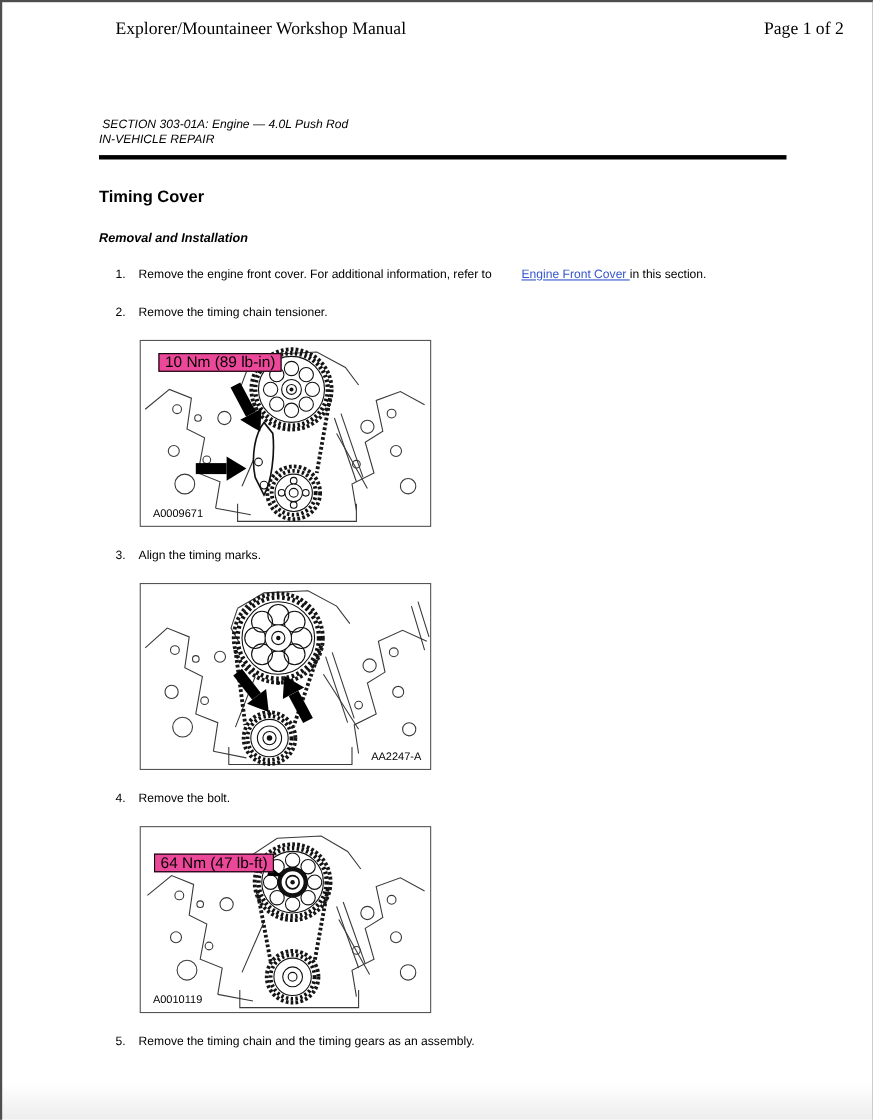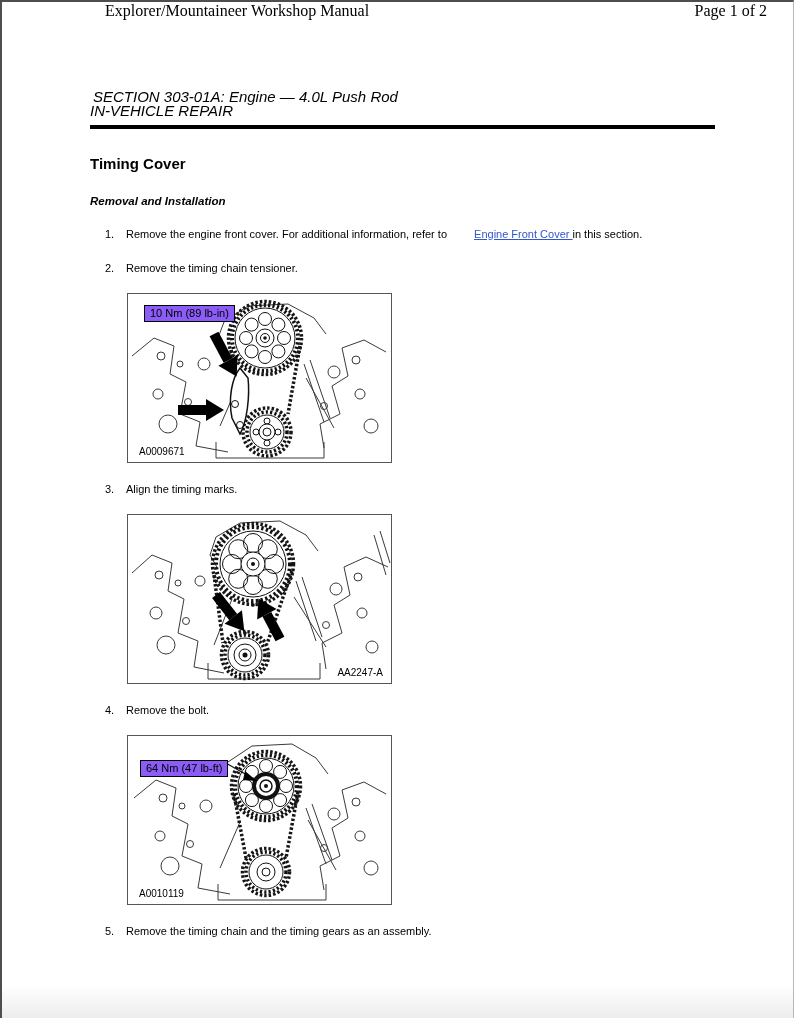--- a/index.html
+++ b/index.html
@@ -6,48 +6,48 @@
   body {
     width:794px; height:1018px; overflow:hidden; position:relative;
     font-family:"Liberation Sans", sans-serif; color:#000;
     box-sizing:border-box;
     border-top:2px solid #4e4e4e; border-left:2px solid #4e4e4e;
     border-right:1px solid #b8b8b8;
   }
   
   .browser-header {
     display:flex; justify-content:space-between; align-items:flex-start;
-    padding:0 26px 0 103px; height:26px;
+    padding:16px 26px 0 103px; height:26px;
     font-family:"Liberation Serif", serif; font-size:16px;
   }
   
   .doc { margin-left:88px; width:625px; }
   .doc-header {
     display:flex; justify-content:space-between;
-    margin-top:62px; font-style:italic; font-size:15px; line-height:14px;
+    margin-top:62px; font-style:italic; font-size:11px; line-height:14px;
   }
   .doc-header-left .l1 { padding-left:3px; }
   .doc-header-right { padding-right:32px; }
   .rule { height:4px; background:#000; margin-top:7px; }
   h1.title { font-size:15px; line-height:18px; margin:26px 0 0; font-weight:bold; }
   h2.subtitle { font-size:11.5px; line-height:14px; margin:21px 0 0; font-weight:bold;font-style:italic; }
   .step { display:flex; margin-top:19px; font-size:11px; line-height:14px; }
   .step.mt20 { margin-top:20px; }
   .step .num { width:21px; margin-left:15px; flex:none; }
   .step .txt { flex:1; }
   .step a { color:#3355cc; cursor:pointer;padding-left:24px; }
   
   .figure {
     width:263px; height:168px; border:1px solid #555;
     margin:18px 0 0 37px; position:relative; background:#fff;
   }
   .figure svg { display:block; width:263px; height:168px; }
   .torque {
-    position:absolute; border:1px solid #000; background:#8b5cf6;
-    font-size:11px; line-height:13px; padding:1px 5px; white-space:nowrap;text-align:right;
+    position:absolute; border:1px solid #000; background:#ec4899;
+    font-size:14px; line-height:13px; padding:1px 5px; white-space:nowrap;text-align:right;
   }
   .fig1 .torque { left:16px; top:11px; }
   .fig3 .torque { left:12px; top:24px; }
   .figid { position:absolute; left:11px; bottom:5px; font-size:10px; }
   .fig2 .figid { left:auto; right:8px; }
   
   .bottom-fade {
     position:absolute; left:0; right:0; bottom:0; height:34px;
     background:linear-gradient(to bottom, rgba(0,0,0,0), rgba(0,0,0,0.07));
     pointer-events:none;

